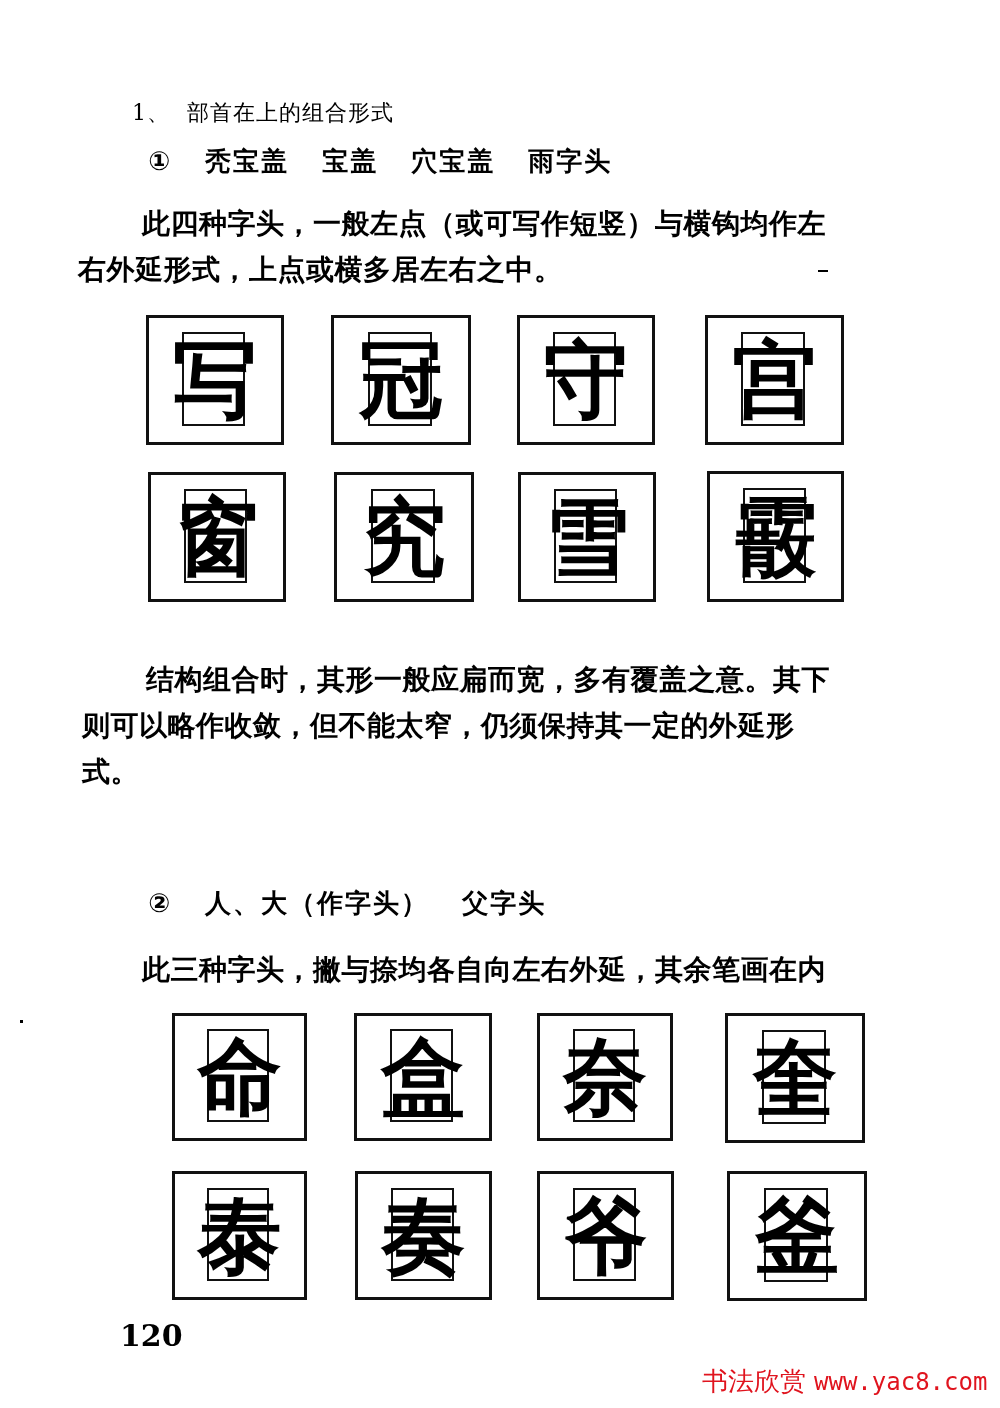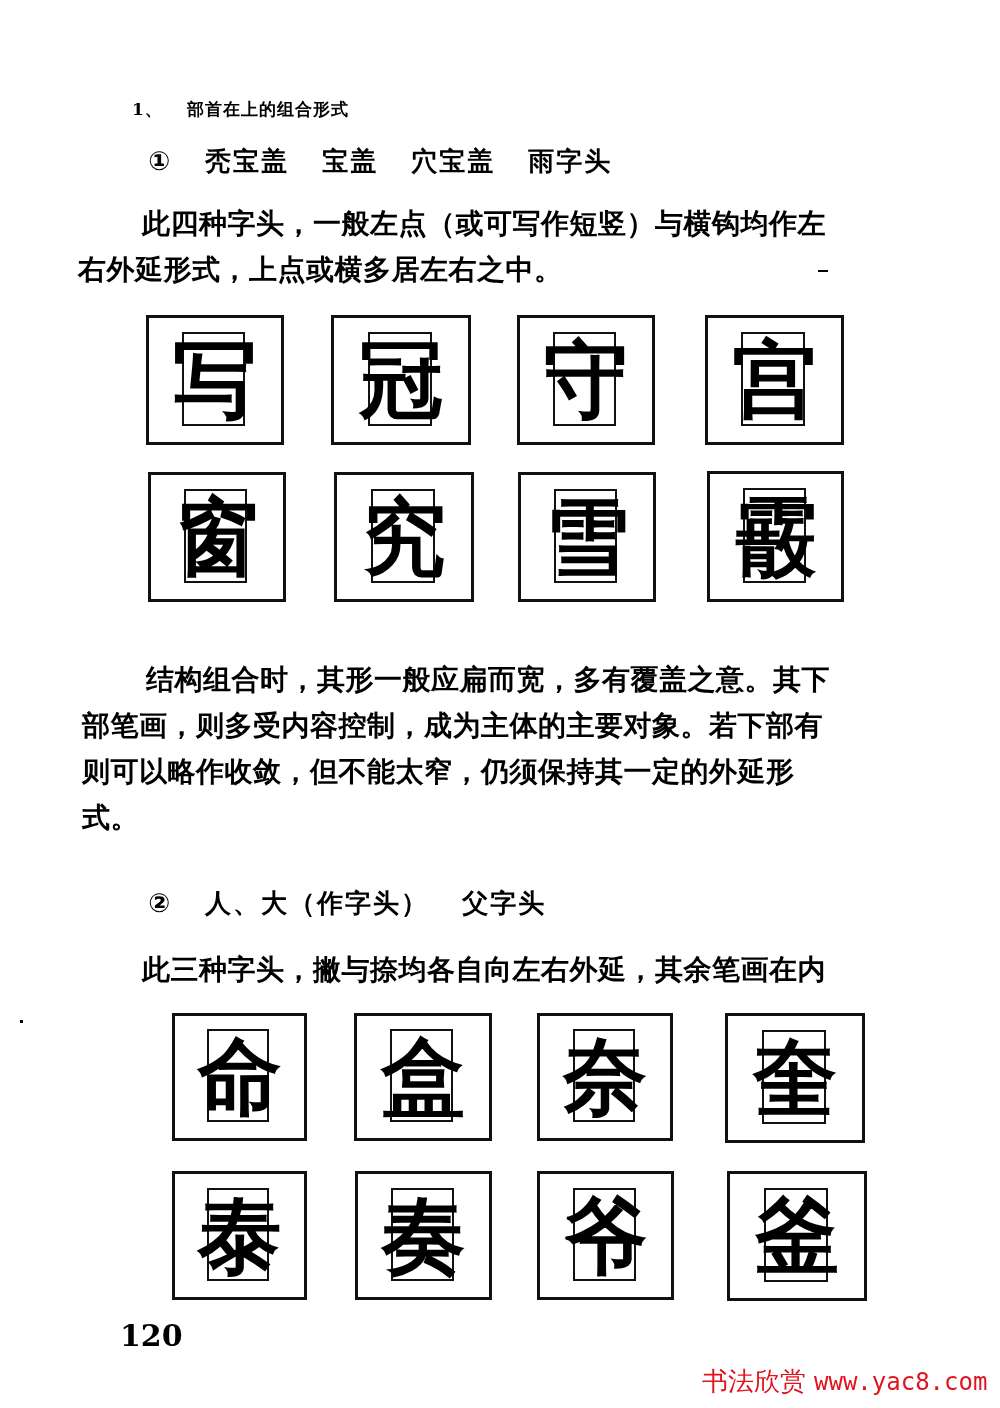--- a/index.html
+++ b/index.html
@@ -2,21 +2,21 @@
 <html><head>
 <meta charset="utf-8">
 <style>
   html, body { margin:0; padding:0; }
   body {
     width:1000px; height:1408px; background:#ffffff; position:relative; overflow:hidden;
     font-family: "DejaVu Sans", sans-serif; color:#000;
   }
   .abs { position:absolute; }
   .heading1 {
-    left:132px; top:98px; font-size:17px; font-weight:bold; letter-spacing:1px; white-space:nowrap;
+    left:132px; top:98px; font-size:22px; font-weight:normal; letter-spacing:1px; white-space:nowrap;
   }
   .heading1 .num { display:inline-block; width:55px; font-family:"DejaVu Serif", serif; }
   .heading2 {
     left:148px; top:144px; font-size:26px; font-weight:bold; white-space:nowrap; letter-spacing:2px;
   }
   .heading2 span { margin-right:22px; }
   .para {
     font-size:28px; font-weight:bold; line-height:46px; white-space:nowrap; letter-spacing:0.5px;margin-top:13px;
   }
   .p1 { left:78px; top:188px; }
@@ -102,21 +102,20 @@
   <div class="inner"></div>
   <div class="glyph">雪</div>
 </div>
 <div class="box" style="left:707px;top:471px;width:137px;height:131px;">
   <div class="inner"></div>
   <div class="glyph">霰</div>
 </div>
 
 <div class="abs para p2">
   <div class="indent">结构组合时，其形一般应扁而宽，多有覆盖之意。其下</div>
-  <div>部笔画，则多受内容控制，成为主体的主要对象。若下部有</div>
   <div>则可以略作收敛，但不能太窄，仍须保持其一定的外延形</div>
   <div>式。</div>
 </div>
 
 <div class="abs heading3">
   <span>②</span>
   <span>人、大（作字头）</span>
   <span>父字头</span>
 </div>
 

